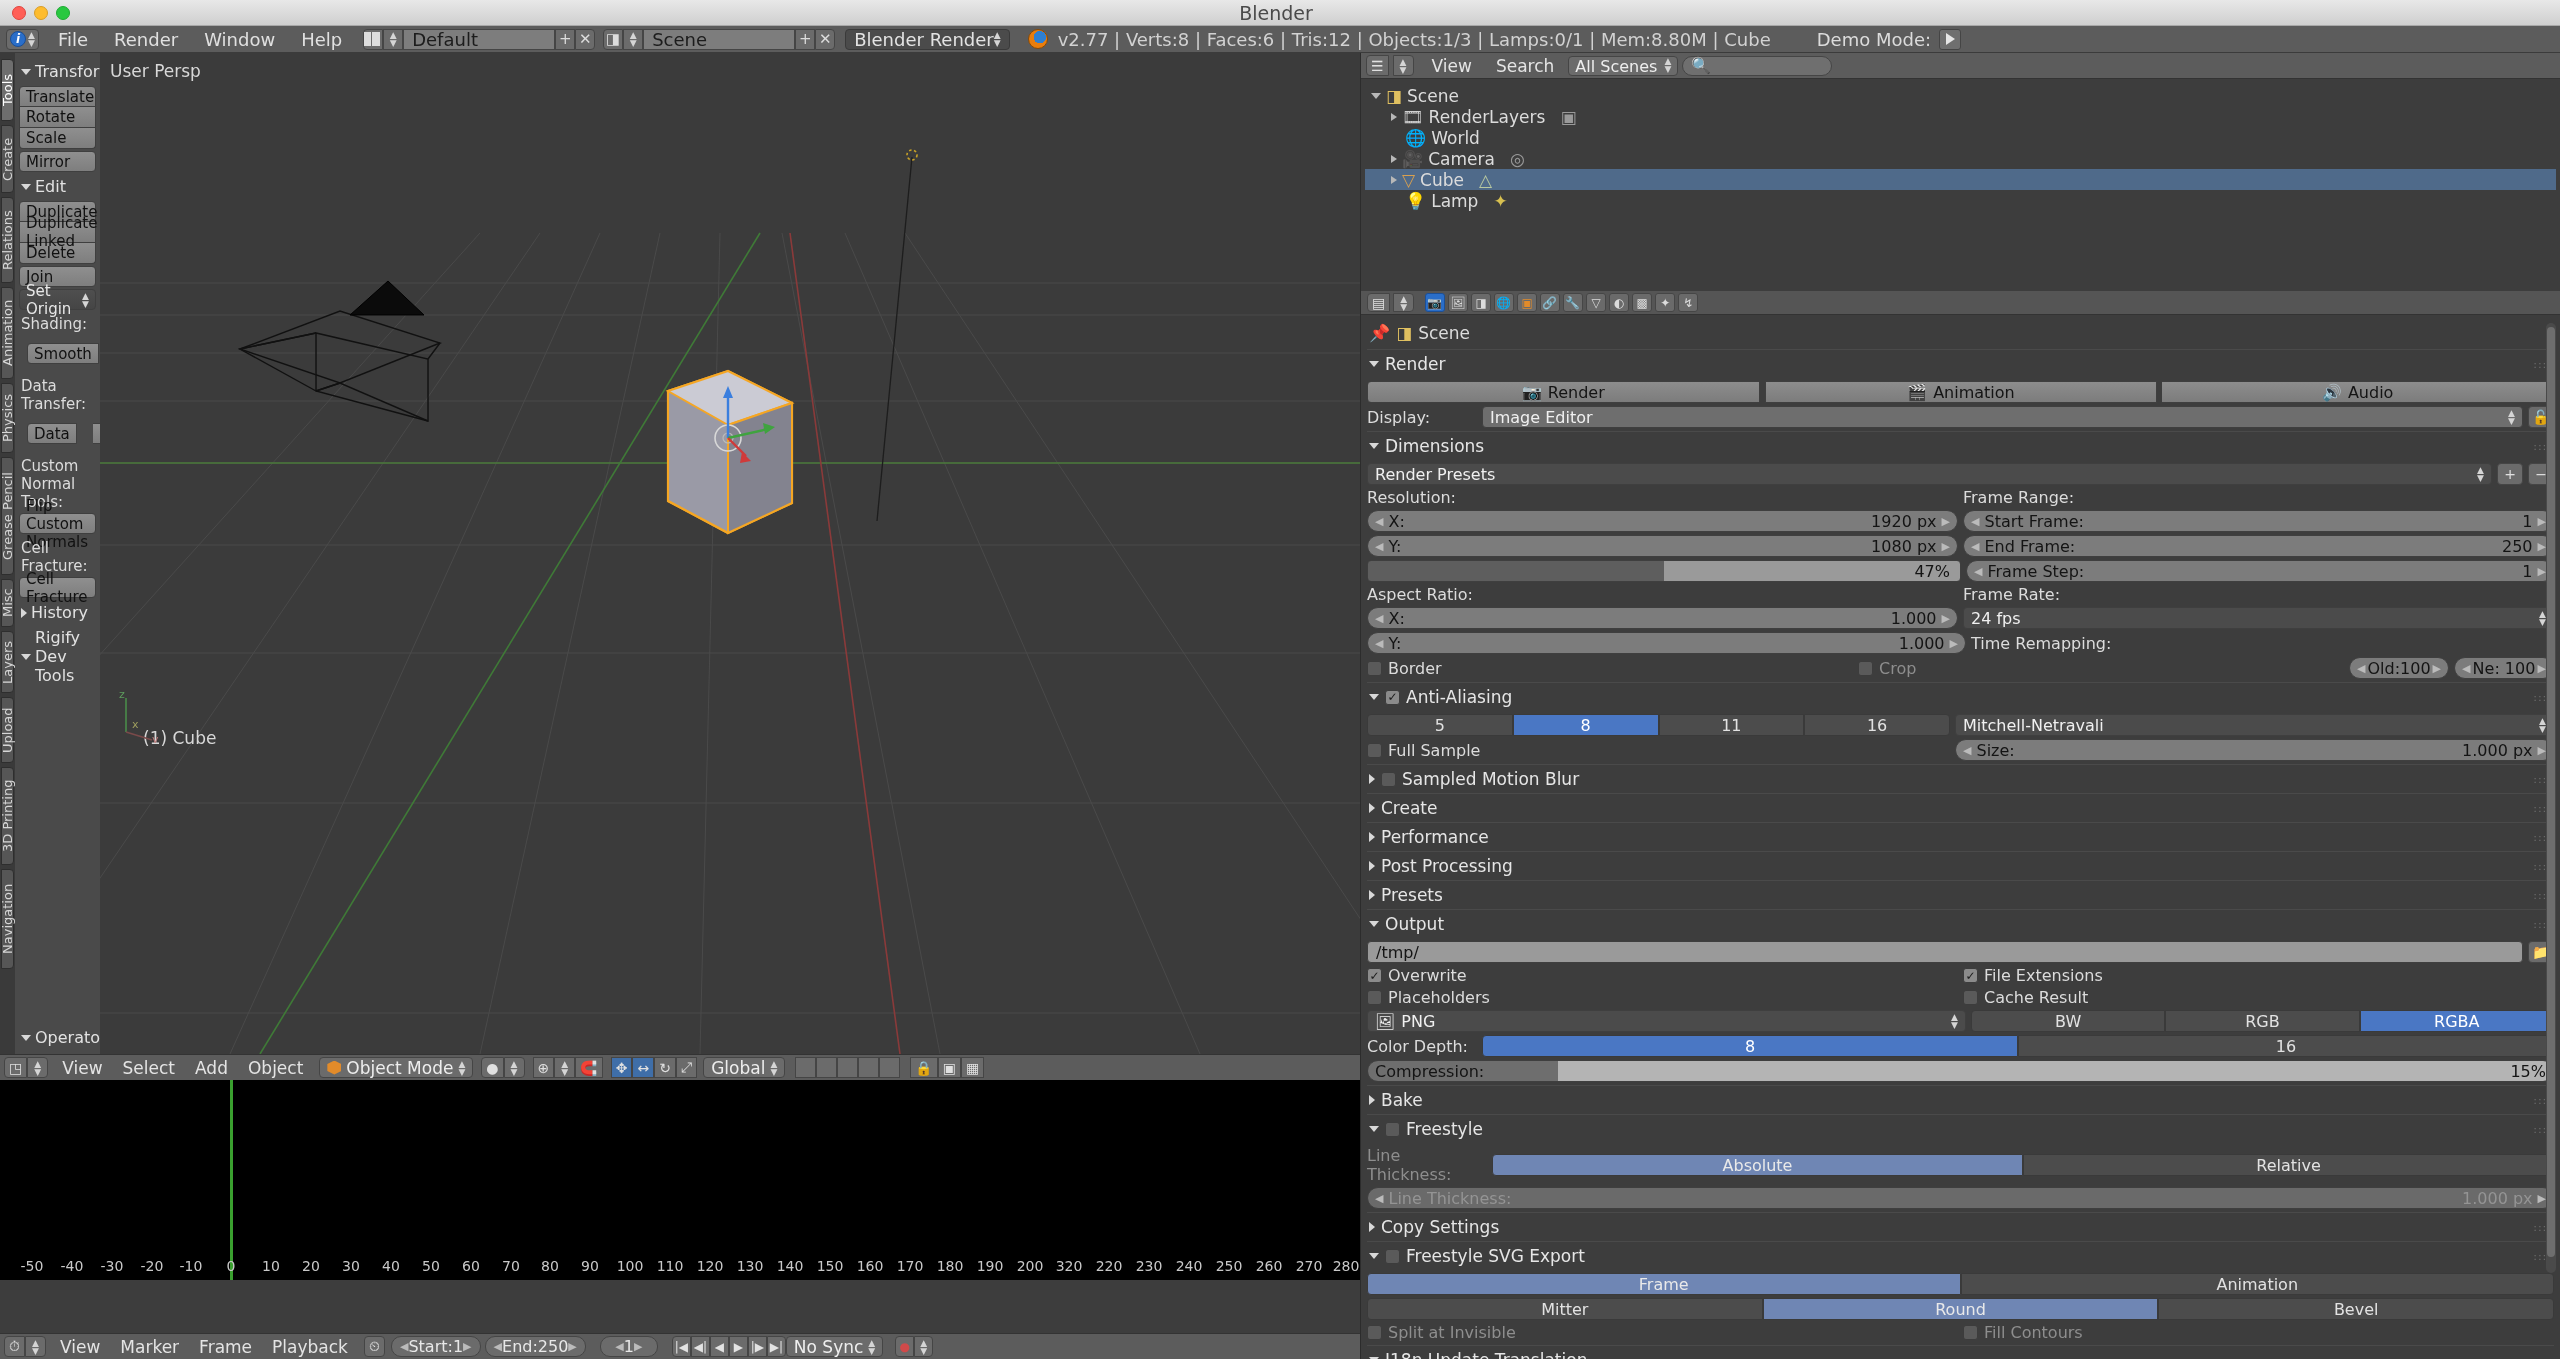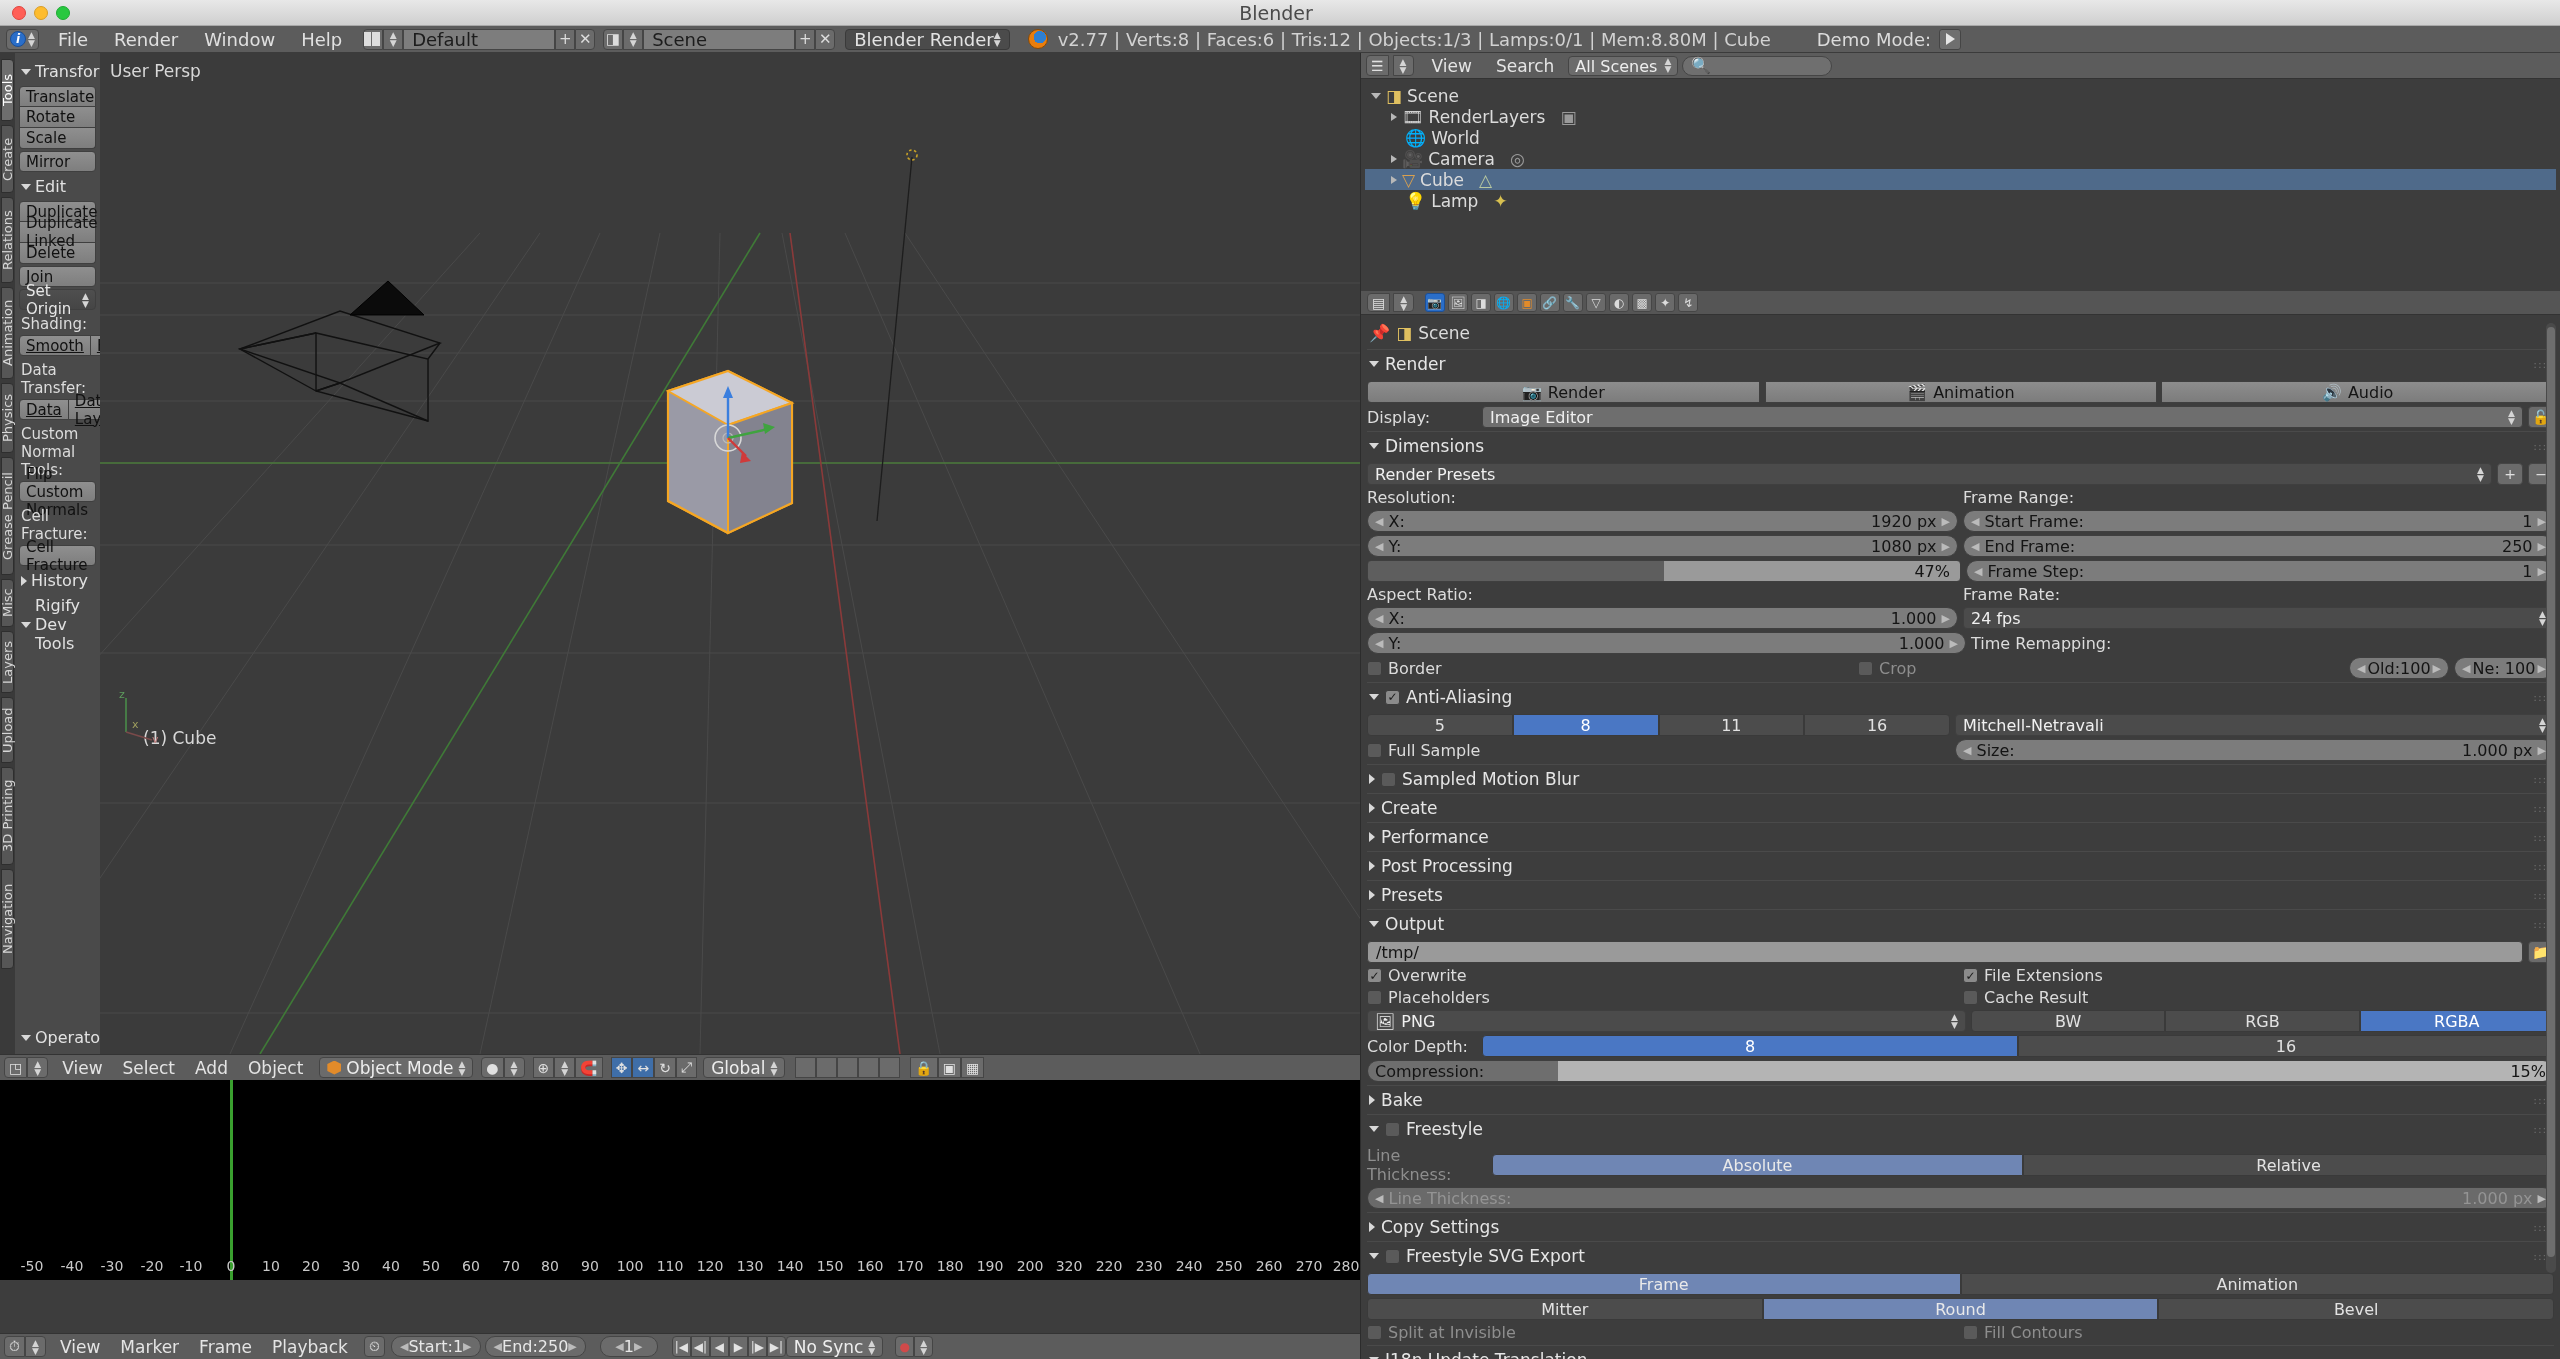--- a/index.html
+++ b/index.html
@@ -138,21 +138,21 @@
     background: linear-gradient(#8f8f8f, #7e7e7e);
     border: 1px solid #3f3f3f; border-radius: 4px;
     color: #111; font-size: 15px; padding: 2px 6px; margin: 2px 0;
     height: 21px; display: flex; align-items: center;
   }
   .tbtn.grpd { border-radius: 0; margin: 0; border-top-width: 0; }
   .tbtn.grp-first { border-radius: 4px 4px 0 0; margin-bottom: 0; }
   .tbtn.grp-last { border-radius: 0 0 4px 4px; border-top-width: 0; margin-top: 0; }
   .tlabel { font-size: 15px; color: #dcdcdc; margin: 5px 2px 1px; }
   .trow { display: flex; gap: 0; margin: 2px 0; }
-  .trow .tbtn { flex: 1; margin: 0; border-radius: 0; text-decoration: underline; }
+  .trow .tbtn { flex: 1; margin: 8px; border-radius: 0; }
   .trow .tbtn:first-child { border-radius: 4px 0 0 4px; }
   .trow .tbtn:last-child { border-radius: 0 4px 4px 0; border-left: 0; }
   .tdrop {
     background: linear-gradient(#8f8f8f, #7e7e7e);
     border: 1px solid #3f3f3f; border-radius: 4px;
     color: #111; font-size: 15px; padding: 2px 6px; margin: 2px 0;
     height: 21px; display: flex; align-items: center; justify-content: space-between;
   }
   .op-panel {
     position: absolute; left: 0; bottom: 0; width: 85px; padding: 4px;

